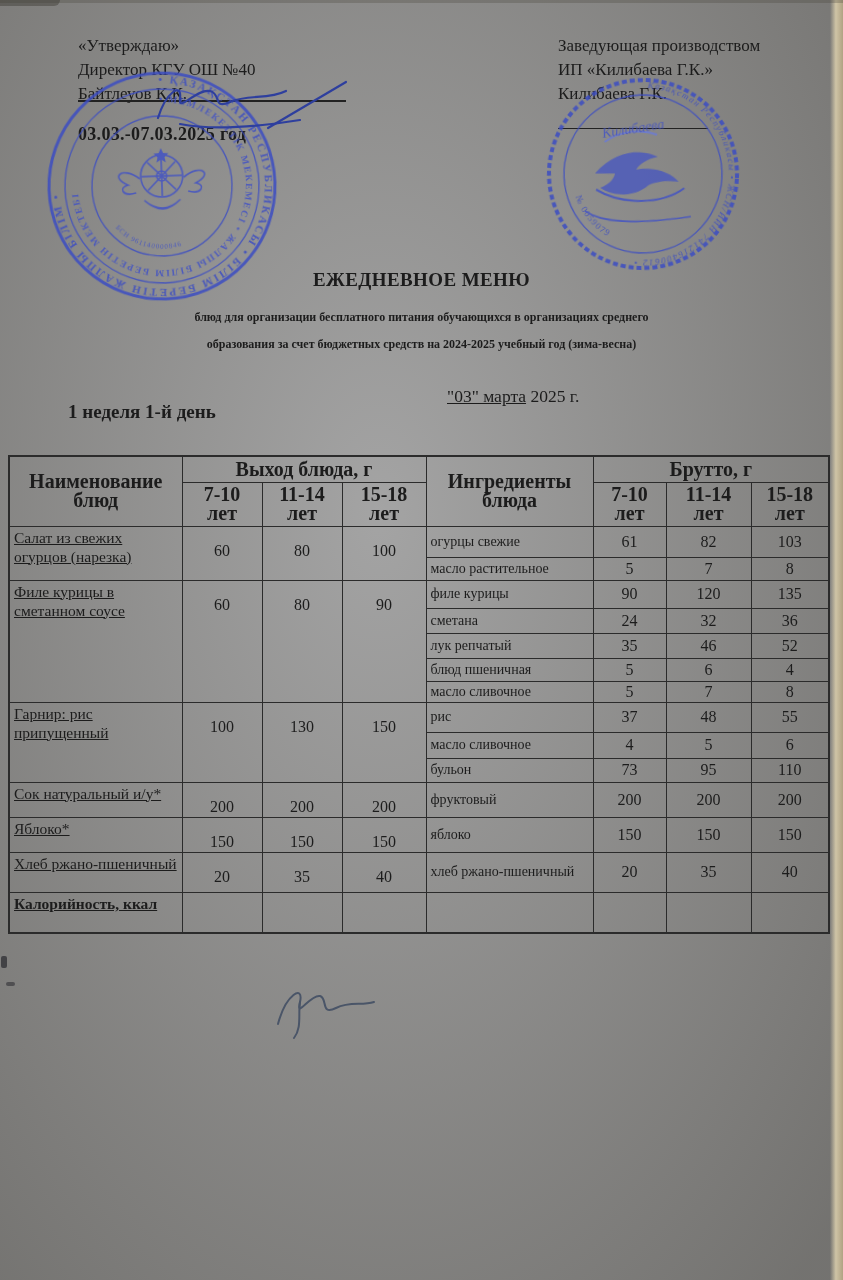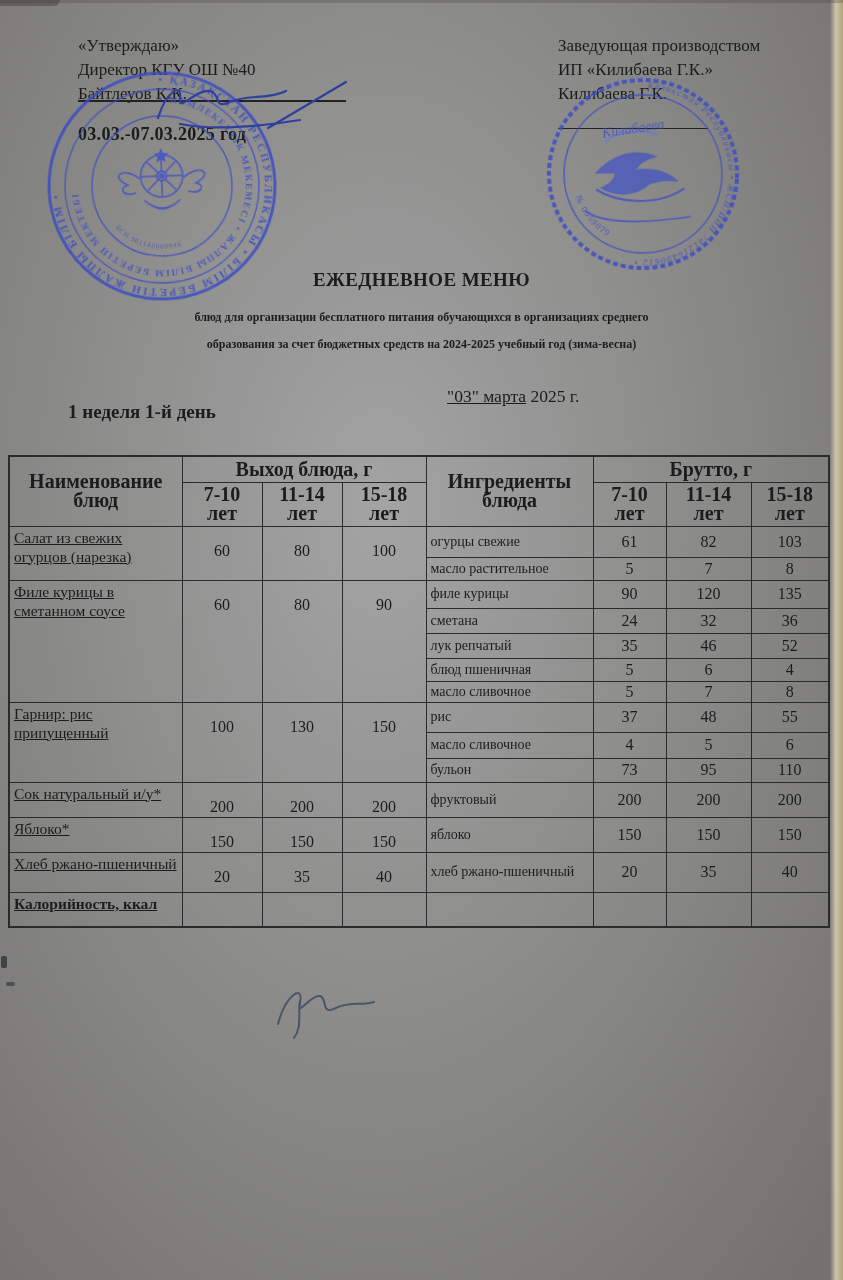--- a/index.html
+++ b/index.html
@@ -288,21 +288,21 @@
         <tr style="height: 40px;">
           <td rowspan="1" class="dish">Хлеб ржано-пшеничный</td>
           <td rowspan="1" class="num top">20</td>
           <td rowspan="1" class="num top">35</td>
           <td rowspan="1" class="num top">40</td>
           <td class="ing">хлеб ржано-пшеничный</td>
           <td class="num">20</td>
           <td class="num">35</td>
           <td class="num">40</td>
         </tr>
-        <tr style="height: 35px;">
+        <tr style="height: 41px;">
           <td rowspan="1" class="dish bold">Калорийность, ккал</td>
           <td rowspan="1" class="num top"></td>
           <td rowspan="1" class="num top"></td>
           <td rowspan="1" class="num top"></td>
           <td class="ing"></td>
           <td class="num"></td>
           <td class="num"></td>
           <td class="num"></td>
         </tr>
       </tbody>

